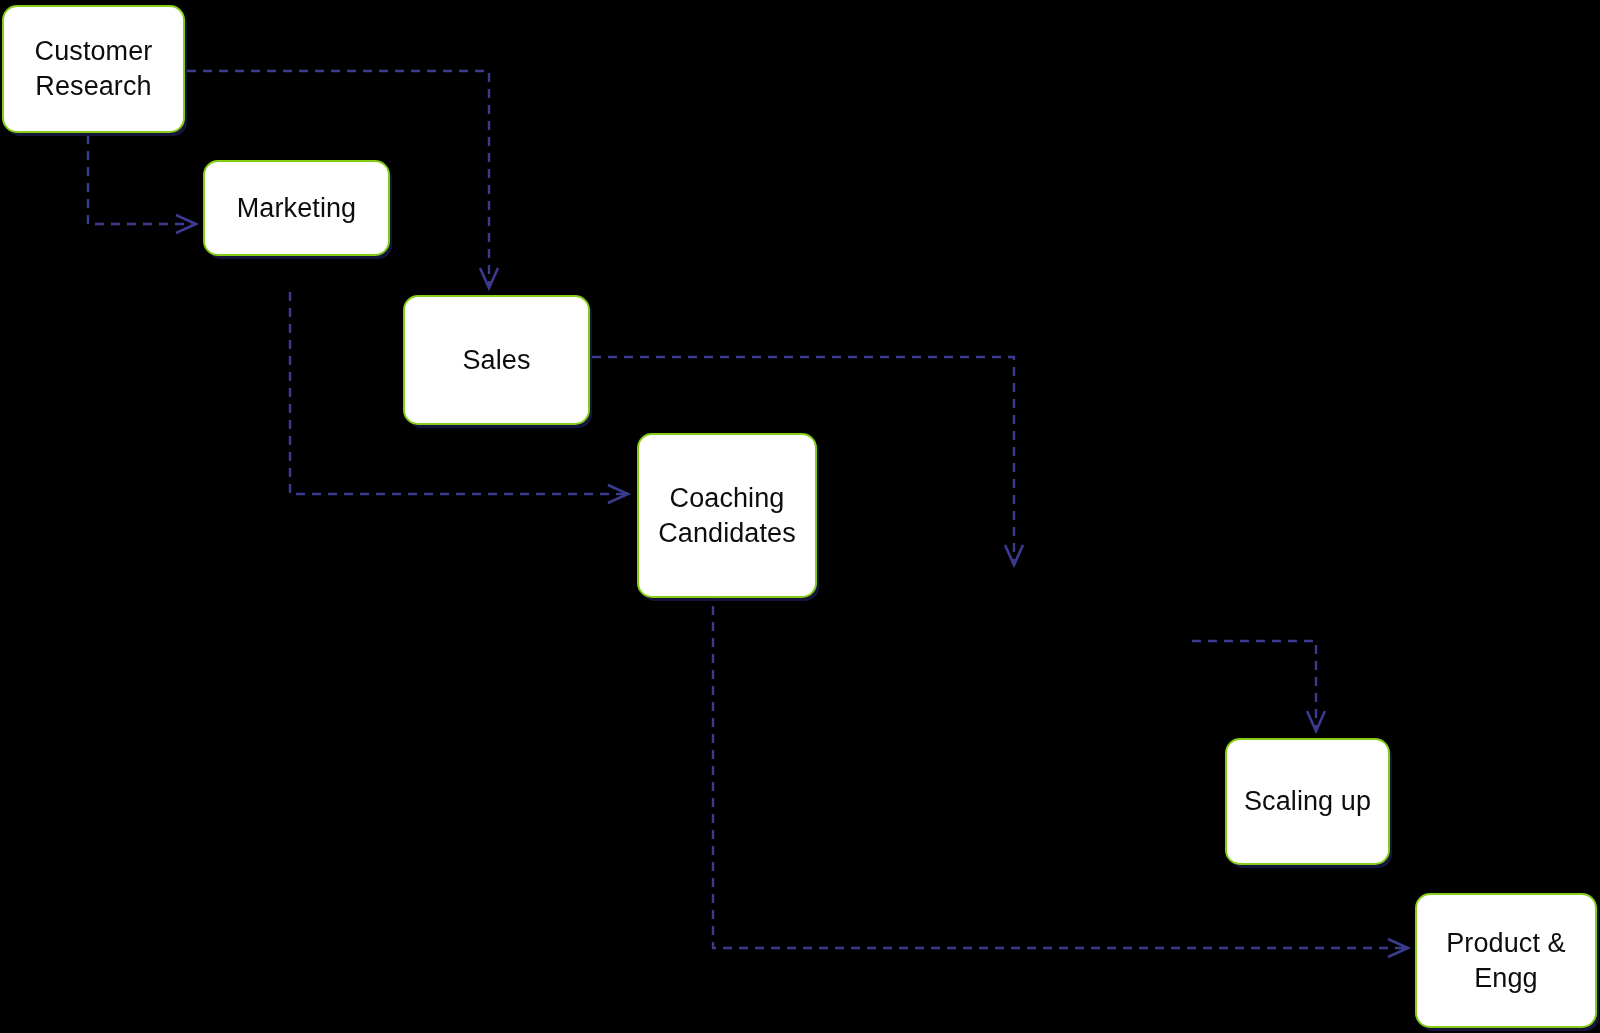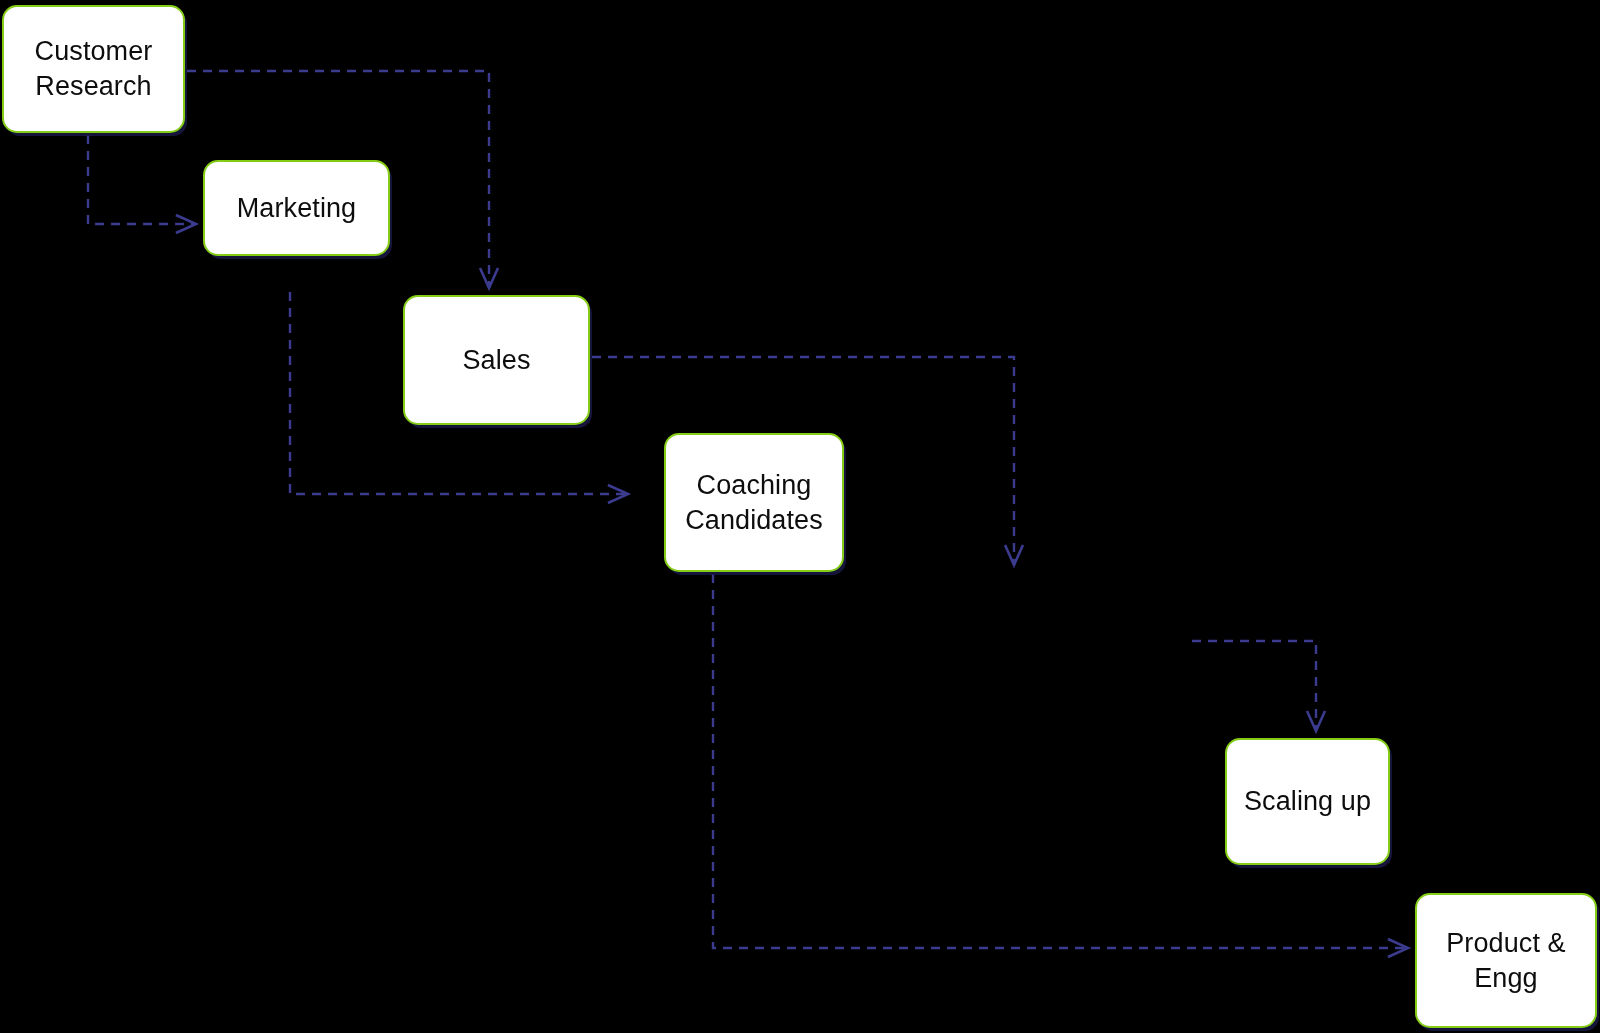--- a/index.html
+++ b/index.html
@@ -47,21 +47,21 @@
   <div class="node" style="left: 2px; top: 5px; width: 183px; height: 128px;">
     <span class="label">Customer
 Research</span>
   </div>
   <div class="node" style="left: 203px; top: 160px; width: 187px; height: 96px;">
     <span class="label">Marketing</span>
   </div>
   <div class="node" style="left: 403px; top: 295px; width: 187px; height: 130px;">
     <span class="label">Sales</span>
   </div>
-  <div class="node" style="left: 664px; top: 433px; width: 180px; height: 139px;">
+  <div class="node" style="left: 637px; top: 433px; width: 180px; height: 165px;">
     <span class="label">Coaching
 Candidates</span>
   </div>
   <div class="node" style="left: 1225px; top: 738px; width: 165px; height: 127px;">
     <span class="label">Scaling up</span>
   </div>
   <div class="node" style="left: 1415px; top: 893px; width: 182px; height: 135px;">
     <span class="label">Product &amp;
 Engg</span>
   </div>

